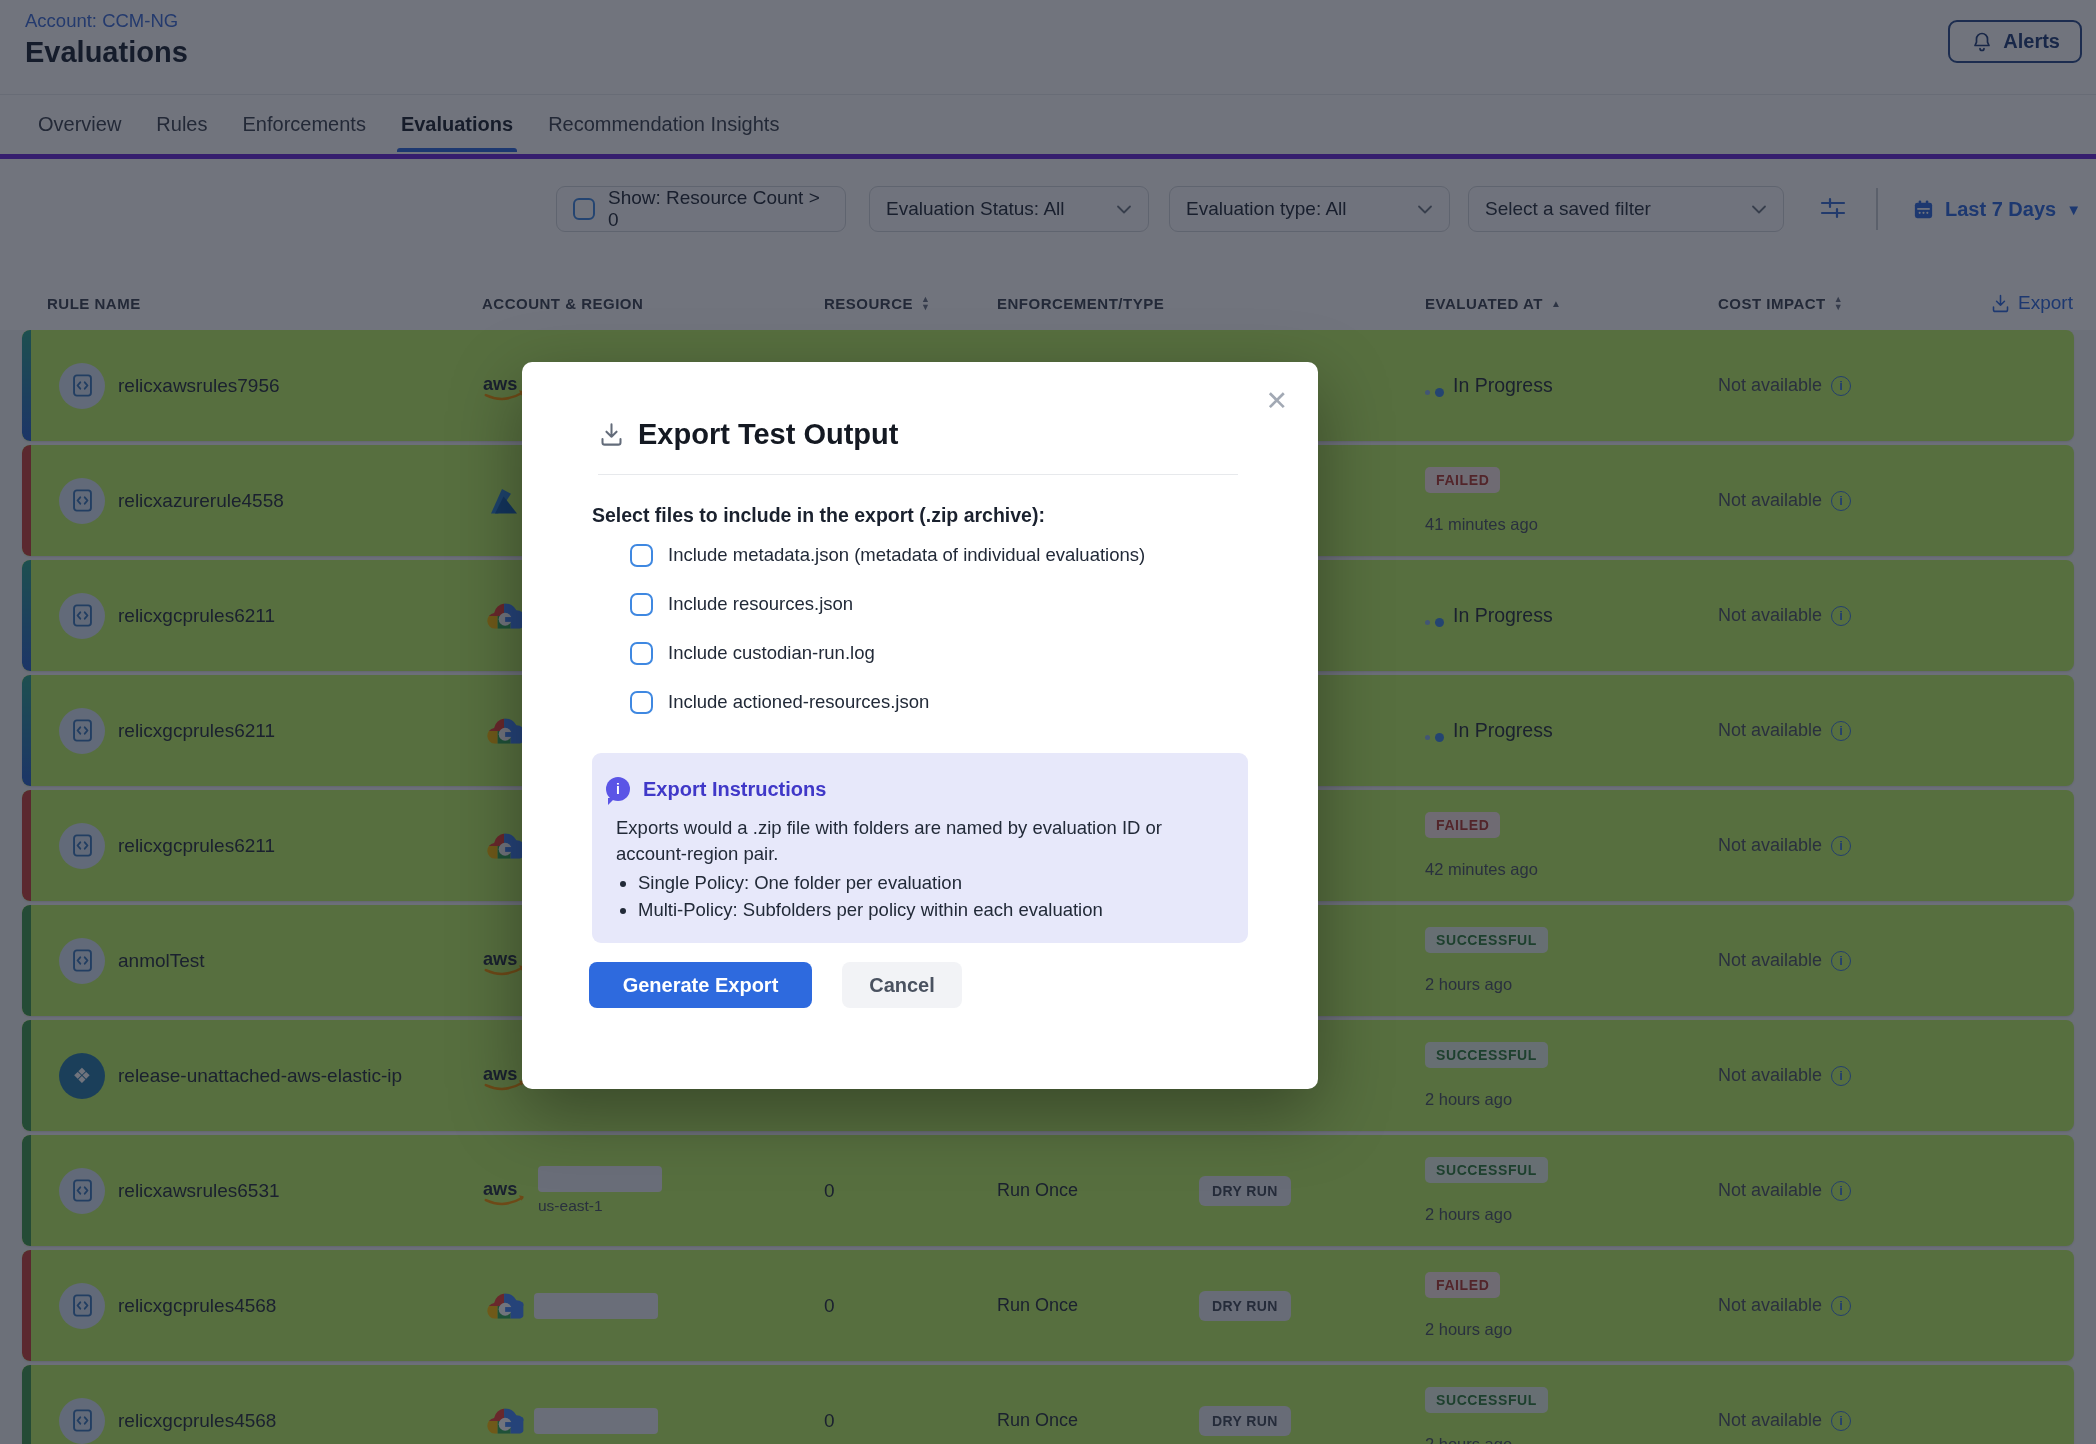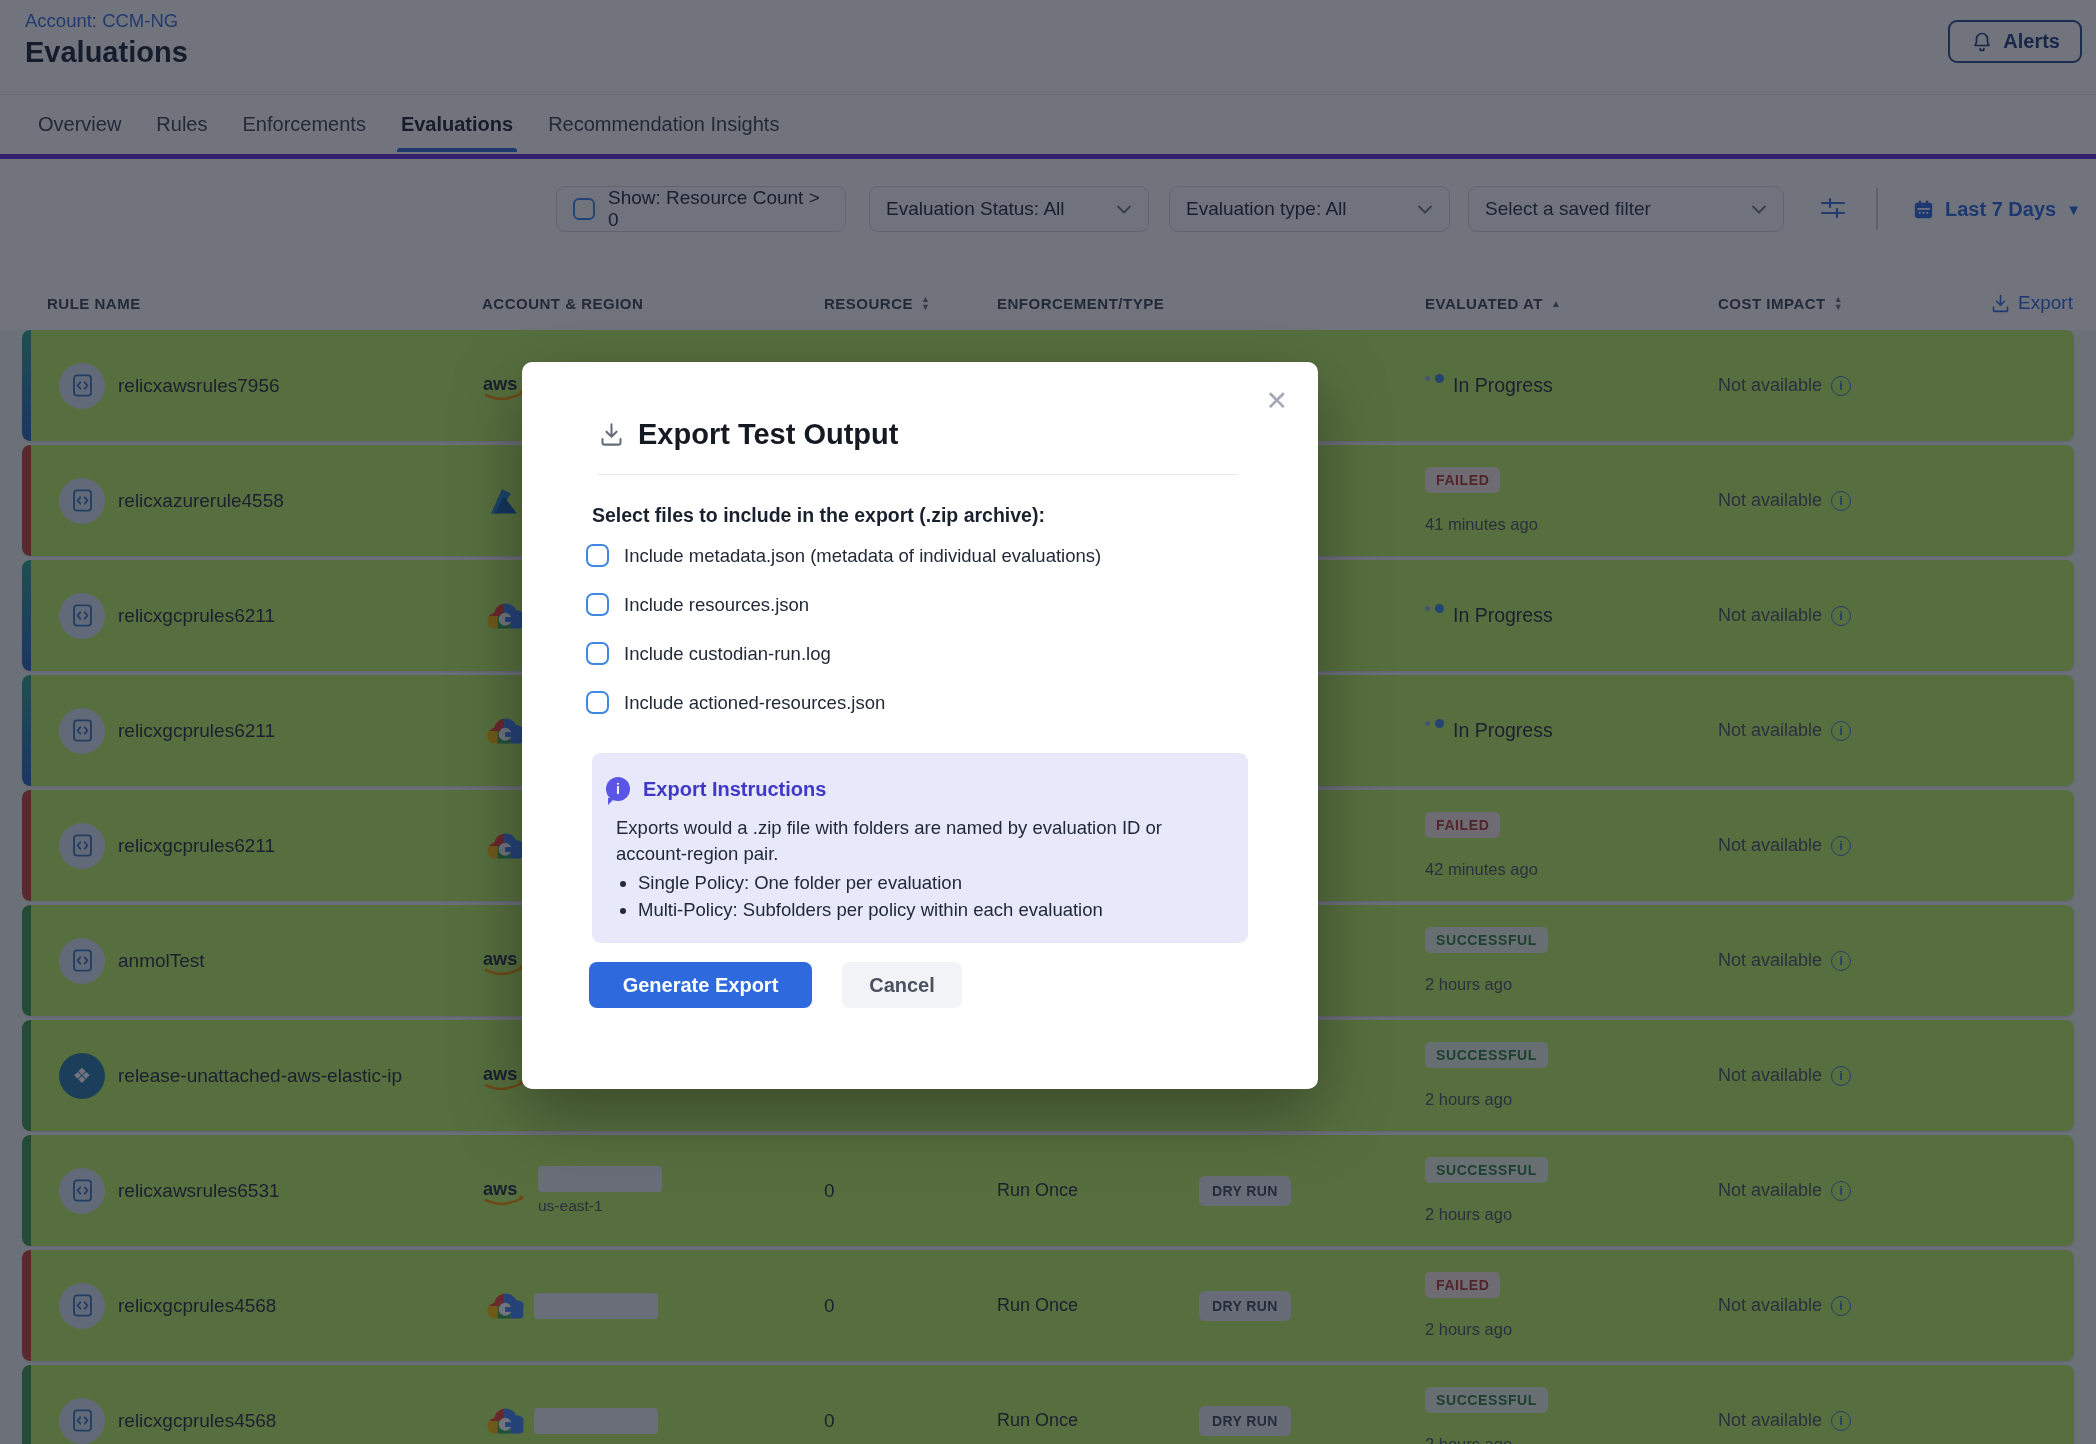--- a/index.html
+++ b/index.html
@@ -56,41 +56,41 @@
   .rule-name { font-size:19px; color:#28303e; }
   .cell-account { display:flex; align-items:center; gap:10px; }
   .acct-stack { display:flex; flex-direction:column; gap:5px; }
   .redacted { width:124px; height:26px; background:#eef1f4; border-radius:4px; }
   .region { font-size:15.5px; color:#4b5563; }
   .cell-resource { font-size:19px; color:#28303e; }
   .cell-enf { display:flex; align-items:center; }
   .run-once { width:202px; font-size:18px; color:#28303e; flex:none; }
   .pill { background:#e8eaf0; border-radius:6px; font-size:14px; font-weight:bold; color:#434b59; padding:7px 13px; letter-spacing:0.4px; }
   .cell-eval.two-line { display:flex; flex-direction:column; align-items:flex-start; gap:22px; }
-  .cell-eval.one-line { display:flex; align-items:flex-start; gap:9px; }
+  .cell-eval.one-line { display:flex; align-items:flex-end; gap:9px; }
   .badge { font-size:14px; font-weight:bold; letter-spacing:0.6px; padding:5px 11px; border-radius:5px; }
   .badge.failed { color:#b23a31; background:#f9e8e7; }
   .badge.success { color:#2f7d3a; background:#e6f3e7; }
   .time { font-size:16.5px; color:#4b5563; }
   .dots { display:flex; align-items:center; gap:5px; }
   .dot1 { width:5px; height:5px; border-radius:50%; background:#8ab4e8; }
   .dot2 { width:9px; height:9px; border-radius:50%; background:#3f87e0; }
   .inprog-text { font-size:19.5px; color:#28303e; }
   .cell-cost { display:flex; align-items:center; gap:9px; font-size:18px; color:#4e5663; }
   .info-i { width:20px; height:20px; border:1.5px solid #3b79d6; border-radius:50%; color:#3b79d6; font-size:13px; display:flex; align-items:center; justify-content:center; flex:none; font-weight:bold; }
   
   .overlay { position:absolute; inset:0; background:rgba(18,24,38,0.60); z-index:50; }
   .modal { position:absolute; left:522px; top:362px; width:796px; height:727px; background:#fff; border-radius:10px; z-index:60; box-shadow:0 24px 70px rgba(0,0,0,0.35); }
   .modal-close { position:absolute; right:30px; top:26px; font-size:27px; color:#a2a9b4; cursor:pointer; line-height:1; }
   .modal-title-row { position:absolute; left:76px; top:56px; display:flex; align-items:center; gap:13px; }
   .modal-title { font-size:29px; font-weight:bold; color:#141922; }
   .modal-divider { position:absolute; left:76px; right:80px; top:112px; height:1px; background:#e7e9ec; }
   .select-label { position:absolute; left:70px; top:142px; font-size:19.5px; font-weight:bold; color:#1a212e; }
   .check-list { position:absolute; left:64px; top:182px; display:flex; flex-direction:column; gap:26px; }
-  .check-row { display:flex; align-items:center; gap:15px; cursor:pointer; }
+  .check-row { display:flex; gap:15px; cursor:pointer;margin-left:44px; }
   .check-row .cb { width:23px; height:23px; border-radius:7px; }
   .check-row label { font-size:18.5px; color:#222a38; cursor:pointer; }
   .infobox { position:absolute; left:70px; top:391px; width:656px; height:190px; background:var(--info_bg,#e7e8fa); border-radius:9px; }
   .info-head { position:absolute; left:14px; top:24px; display:flex; align-items:center; gap:13px; }
   .bubble-i { width:24px; height:24px; background:#5b55e6; border-radius:50%; color:#fff; font-size:14px; font-weight:bold; display:flex; align-items:center; justify-content:center; position:relative; flex:none; }
   .bubble-i::after { content:""; position:absolute; left:2px; bottom:-4px; width:0; height:0; border-left:7px solid #5b55e6; border-bottom:7px solid transparent; }
   .info-title { font-size:20px; font-weight:bold; color:var(--info_accent,#4038c8); }
   .info-body { position:absolute; left:24px; top:62px; width:618px; font-size:18.5px; color:#222a38; line-height:26px; }
   .info-bullets { position:absolute; left:46px; top:116px; font-size:18.5px; color:#222a38; line-height:27px; }
   .info-bullets li { margin:0; }

